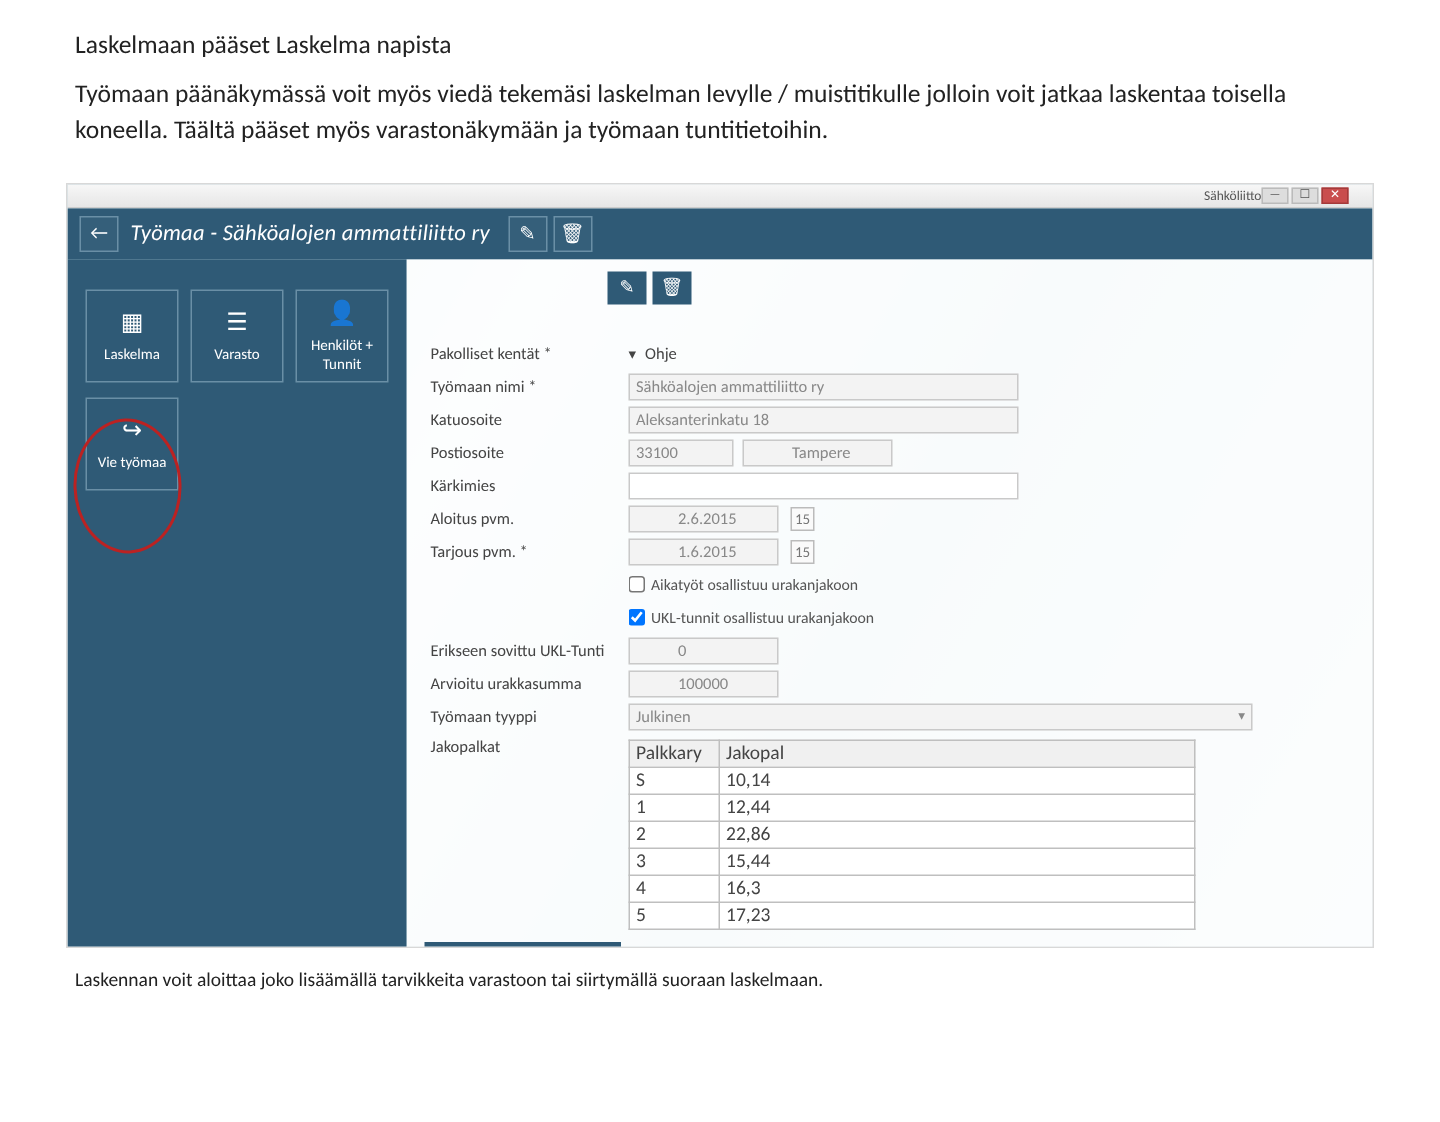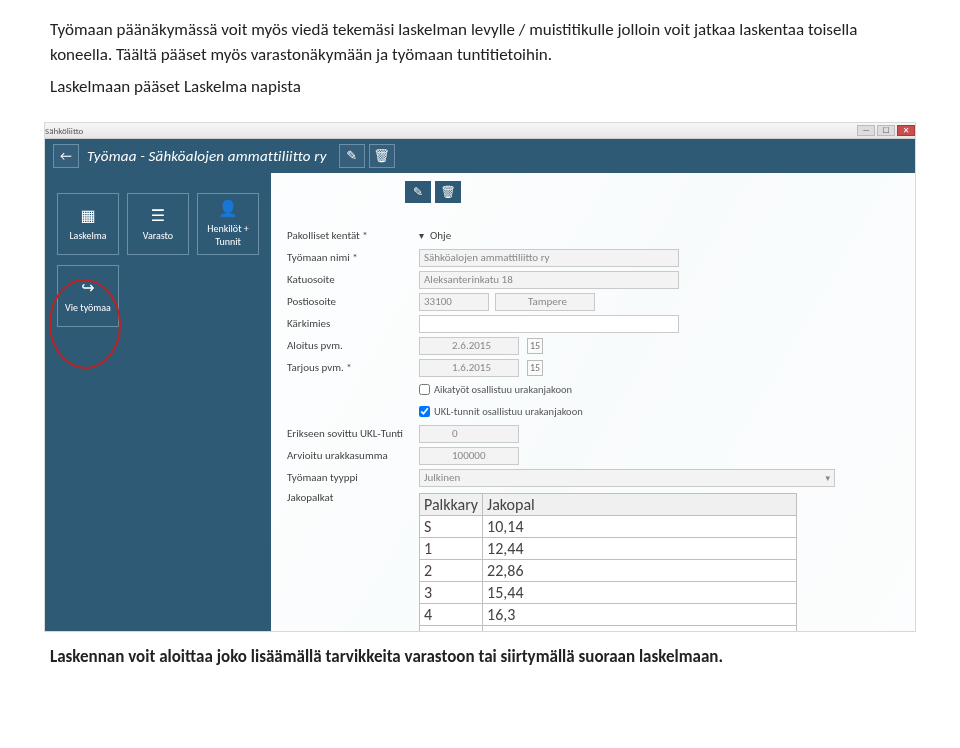--- a/index.html
+++ b/index.html
@@ -7,22 +7,22 @@
   .doc-text { padding: 18px 50px 6px; line-height: 1.45; font-size: 17px; }
   .doc-text p { margin-bottom: 8px; }
   .screenshot {
     width: 872px; height: 510px; margin: 8px auto 10px; position: relative;
     background: linear-gradient(120deg, #a7c9d6, #e0eef3 30%, #b9d6df 60%, #d7e8ee);
     overflow: hidden; border: 1px solid #d8d8d8;
   }
   
   .win-chrome {
     height: 16px; background: linear-gradient(#f7f7f7,#e6e6e6);
-    display: flex; justify-content: space-between; align-items: center;
-    padding: 0 0; font-size: 9px; color: #555; border-bottom: 1px solid #ccc;
+    display: flex; justify-content: flex-end; align-items: center;
+    padding: 0 16px; font-size: 9px; color: #555; border-bottom: 1px solid #ccc;
   }
   .win-chrome .ctrls { display: flex; gap: 2px; }
   .win-chrome .ctrl { width: 18px; height: 11px; background: #ddd; border: 1px solid #bbb; display:flex; align-items:center; justify-content:center; font-size:8px; }
   .win-chrome .ctrl.close { background:#c94d4d; color:#fff; border-color:#a43a3a;}
   
   .app-header {
     height: 34px; background: #2f5a76; color: #fff; display: flex; align-items: center;
     padding: 0 8px; gap: 8px; font-size: 14px;
   }
   .hdr-btn {
@@ -56,35 +56,35 @@
   .fld {
     height: 18px; border: 1px solid #c9c9c9; background:#f3f3f3; color:#888;
     padding: 0 4px; display:flex; align-items:center; font-size:11px;
   }
   .fld.white { background:#fff; color:#555;}
   .w1 { width: 260px;} .w2{width:70px;} .w3{width:100px;padding-left:32px;} .wlong{width:416px;}
   .dateico { width:16px; height:16px; border:1px solid #bbb; margin-left:2px; display:flex;align-items:center;justify-content:center; font-size:10px; color:#777; background:#fafafa;}
   .chk { display:flex; align-items:center; gap:4px; font-size:10.5px; color:#555;}
   .chk input { width:11px; height:11px;}
   .sel .caret { margin-left:auto; color:#888; font-size:9px;}
-  table.jako { border-collapse: collapse; width: 378px; margin-top:2px; font-size:16px;}
+  table.jako { border-collapse: collapse; width: 378px; margin-top:2px; font-size:13px;}
   table.jako th, table.jako td { border:1px solid #bfbfbf; padding:1px 4px; height:15px; text-align:left; background:#fff;}
   table.jako th { background:#f0f0f0; font-weight:500;}
   .muokkaa {
     display:inline-flex; align-items:center; gap:4px; background:#2f5a76; color:#fff;
     padding: 4px 10px; font-size:11px; margin-top:8px;
   }
-  .doc-bottom { padding: 4px 50px 20px; font-size:17px;font-weight:bold; }
+  .doc-bottom { padding: 4px 50px 20px; font-size:13px; }
 </style>
 </head>
 <body>
 
 <div class="doc-text">
+  <p>Laskelmaan pääset Laskelma napista</p>
   <p>Työmaan päänäkymässä voit myös viedä tekemäsi laskelman levylle / muistitikulle jolloin voit jatkaa laskentaa toisella koneella. Täältä pääset myös varastonäkymään ja työmaan tuntitietoihin.</p>
-  <p>Laskelmaan pääset Laskelma napista</p>
 </div>
 
 <div class="screenshot">
   <div class="win-chrome">
     <span>Sähköliitto</span>
     <div class="ctrls">
       <div class="ctrl">—</div>
       <div class="ctrl">☐</div>
       <div class="ctrl close">✕</div>
     </div>

